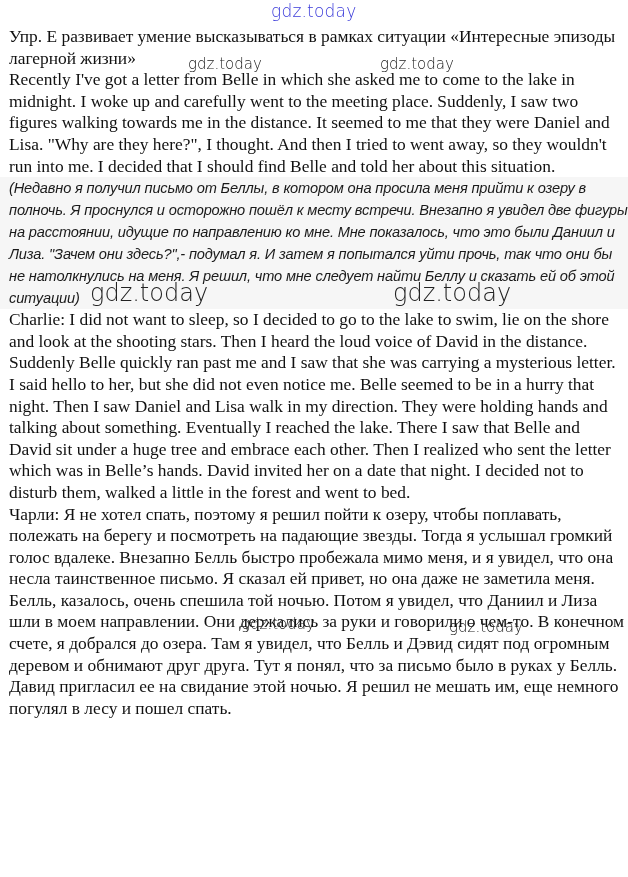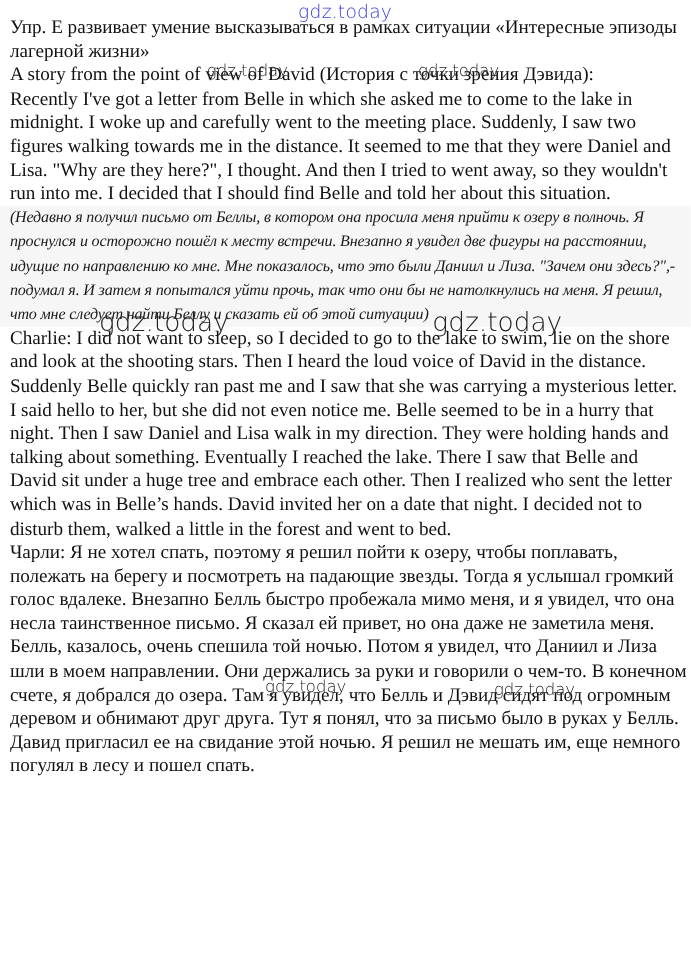--- a/index.html
+++ b/index.html
@@ -13,42 +13,41 @@
       font-family: "DejaVu Sans", sans-serif; font-size: 17px;
       color: #3b3bd9; letter-spacing: 0.2px; font-weight: 300;
     }
     .wm {
       position: absolute; font-family: "DejaVu Sans", sans-serif;
       color: #222222; font-weight: 300;
     }
     .wm-sm { font-size: 15px; }
     .wm-lg { font-size: 24px; }
     .content {
-      position: absolute; left: 9px; top: 14px; width: 616px;
+      position: absolute; left: 9px; top: 26px; width: 616px;
       font-size: 17.4px; line-height: 21.6px;
     }
     .para { margin: 0; }
     .italic-block {
       font-style: italic;
-      font-family: Liberation Serif, serif;
+      font-family: Liberation Sans, sans-serif;
       font-size: 14.6px; line-height: 22px;
       background: #f6f6f6;
       margin-left: -9px; padding-left: 9px; width: 619px;
       color: #1a1a1a;
       letter-spacing: -0.15px;
     }
   </style>
 </head>
 <body>
 
 <div class="wm-top">gdz.today</div>
 
 <div class="content">
   <p class="para">Упр. E развивает умение высказываться в рамках ситуации «Интересные эпизоды лагерной жизни»</p>
-  <p class="para">A story from the point of view of David (История с точки зрения Дэвида):</p>
   <p class="para">Recently I've got a letter from Belle in which she asked me to come to the lake in midnight. I woke up and carefully went to the meeting place. Suddenly, I saw two figures walking towards me in the distance. It seemed to me that they were Daniel and Lisa. "Why are they here?", I thought. And then I tried to went away, so they wouldn't run into me. I decided that I should find Belle and told her about this situation.</p>
   <p class="para italic-block">(Недавно я получил письмо от Беллы, в котором она просила меня прийти к озеру в полночь. Я проснулся и осторожно пошёл к месту встречи. Внезапно я увидел две фигуры на расстоянии, идущие по направлению ко мне. Мне показалось, что это были Даниил и Лиза. "Зачем они здесь?",- подумал я. И затем я попытался уйти прочь, так что они бы не натолкнулись на меня. Я решил, что мне следует найти Беллу и сказать ей об этой ситуации)</p>
   <p class="para">Charlie: I did not want to sleep, so I decided to go to the lake to swim, lie on the shore and look at the shooting stars. Then I heard the loud voice of David in the distance. Suddenly Belle quickly ran past me and I saw that she was carrying a mysterious letter. I said hello to her, but she did not even notice me. Belle seemed to be in a hurry that night. Then I saw Daniel and Lisa walk in my direction. They were holding hands and talking about something. Eventually I reached the lake. There I saw that Belle and David sit under a huge tree and embrace each other. Then I realized who sent the letter which was in Belle’s hands. David invited her on a date that night. I decided not to disturb them, walked a little in the forest and went to bed.</p>
   <p class="para">Чарли: Я не хотел спать, поэтому я решил пойти к озеру, чтобы поплавать, полежать на берегу и посмотреть на падающие звезды. Тогда я услышал громкий голос вдалеке. Внезапно Белль быстро пробежала мимо меня, и я увидел, что она несла таинственное письмо. Я сказал ей привет, но она даже не заметила меня. Белль, казалось, очень спешила той ночью. Потом я увидел, что Даниил и Лиза шли в моем направлении. Они держались за руки и говорили о чем-то. В конечном счете, я добрался до озера. Там я увидел, что Белль и Дэвид сидят под огромным деревом и обнимают друг друга. Тут я понял, что за письмо было в руках у Белль. Давид пригласил ее на свидание этой ночью. Я решил не мешать им, еще немного погулял в лесу и пошел спать.</p>
 </div>
 
 <div class="wm wm-sm" style="left:188px; top:55px;">gdz.today</div>
 <div class="wm wm-sm" style="left:380px; top:55px;">gdz.today</div>
 <div class="wm wm-lg" style="left:90px; top:279px;">gdz.today</div>
 <div class="wm wm-lg" style="left:393px; top:279px;">gdz.today</div>

